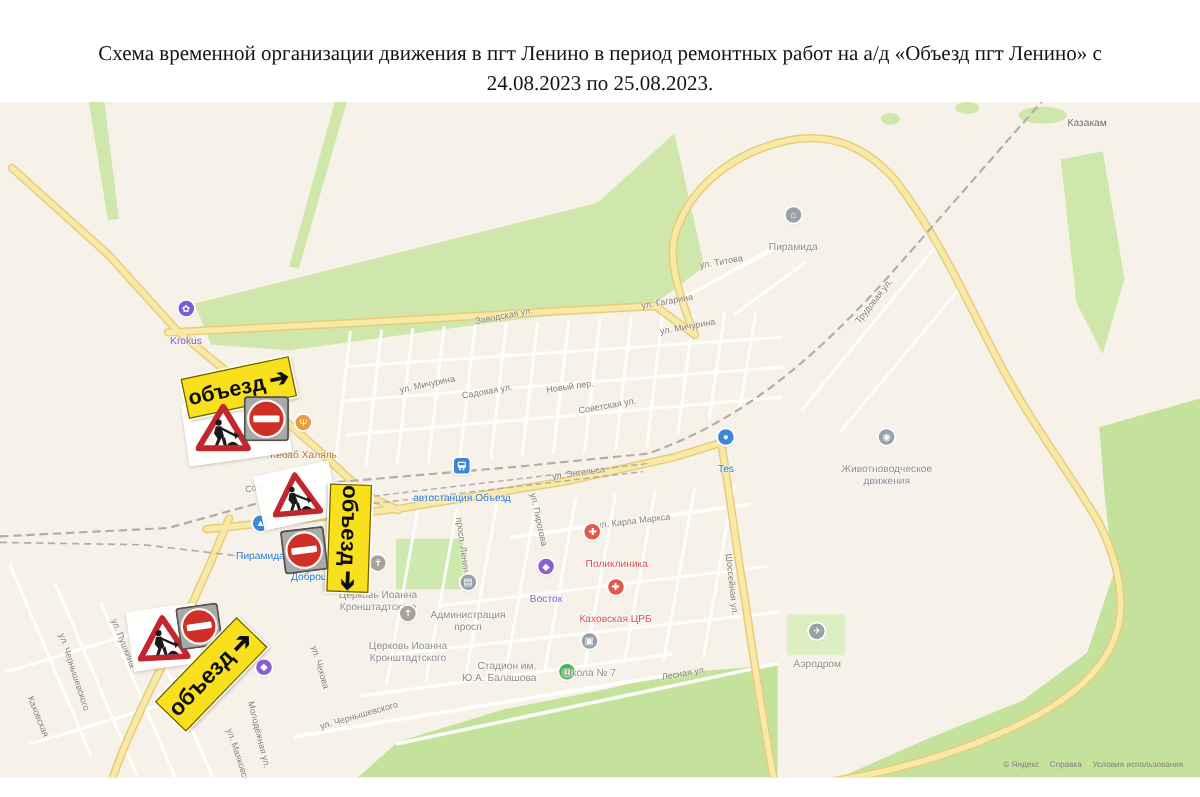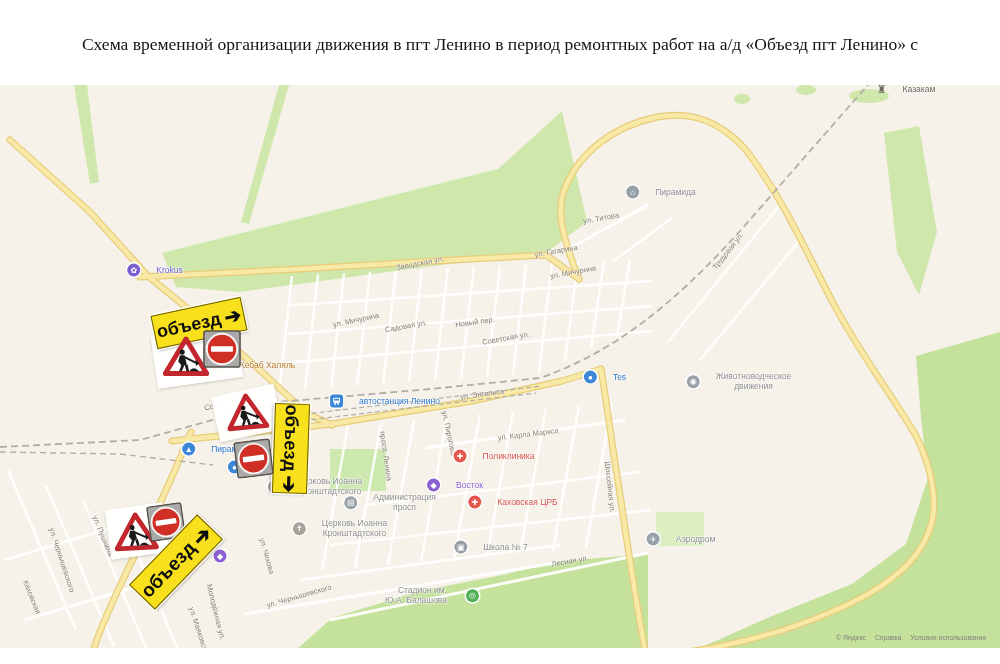--- a/index.html
+++ b/index.html
@@ -10,23 +10,23 @@
   #title{position:absolute;top:20px;left:50px;width:900px;text-align:center;
          font-family:"Liberation Serif",serif;font-size:17.5px;line-height:1.45;color:#131313;margin-top:12px;}
 
   
   #map{position:absolute;left:0;top:85px;width:1000px;height:563px;background:#f6f2ea;overflow:hidden;}
   #map svg.art{position:absolute;left:0;top:0;}
 
   .street-label{position:absolute;white-space:nowrap;font-size:7.5px;color:#857e70;
       text-shadow:0 0 2px #fff,0 0 2px #fff;transform-origin:center;}
 
-  .poi{position:absolute;display:flex;flex-direction:row;align-items:center;gap:16px;
+  .poi{position:absolute;display:flex;flex-direction:column;align-items:center;gap:16px;
        transform:translate(-50%,-50%);cursor:pointer;}
-  .poi.side-left{flex-direction:row;gap:19px;margin-top:36px;}
+  .poi.side-left{flex-direction:row;gap:19px;}
   .poi .ic{width:13px;height:13px;border-radius:50%;display:flex;align-items:center;justify-content:center;
            color:#fff;font-size:8px;line-height:1;box-shadow:0 0 0 1.5px #fff,0 1px 2px rgba(0,0,0,.25);flex:none;}
   .poi .ic.square{border-radius:3px;}
   .poi .ic.plain{box-shadow:none;background:none !important;font-size:11px;width:auto;height:auto;}
   .poi .lb{font-size:8.5px;line-height:1.15;text-align:center;white-space:pre-line;
            text-shadow:0 0 2px #fff,0 0 2px #fff,0 0 3px #fff;}
   .poi.side-left .lb{text-align:right;}
 
   .sign{position:absolute;transform-origin:center;}
   .backdrop{background:rgba(255,255,255,.95);box-shadow:0 1px 3px rgba(0,0,0,.18);}
@@ -37,20 +37,21 @@
   #attrib{position:absolute;right:14px;bottom:7px;font-size:6.8px;color:#83817d;display:flex;gap:9px;}
   #attrib span{cursor:pointer;}
 </style>
 </head>
 <body>
 
 <div id="page">
 
   <div id="title">
     <div>Схема временной организации движения в пгт Ленино в период ремонтных работ на а/д «Объезд пгт Ленино» с</div>
+    <div>24.08.2023 по 25.08.2023.</div>
   </div>
 
   <div id="map">
 
     <svg class="art" width="1000" height="563" viewBox="0 0 1000 563">
       <g transform="translate(0,-85)">
 
         <g fill="#cfe7ab" stroke="none">
           <polygon points="162,253 498,169 562,111 587,222 547,252 418,268 240,292 176,287"></polygon>
           <polygon points="74,85 87,85 99,182 90,184"></polygon>
@@ -184,21 +185,21 @@
         </div>
         <div class="poi" style="left: 385px; top: 316px;">
           <span class="ic square" style="background: rgb(61, 135, 216);">
             <svg width="9" height="9" viewBox="0 0 12 12">
               <rect x="1.5" y="1.5" width="9" height="7" rx="1.5" fill="#fff"></rect>
               <rect x="2.8" y="3" width="6.4" height="2.4" fill="#3d87d8"></rect>
               <circle cx="4" cy="10" r="1.2" fill="#fff"></circle>
               <circle cx="8" cy="10" r="1.2" fill="#fff"></circle>
             </svg>
           </span>
-          <span class="lb" style="color: rgb(42, 119, 201);">автостанция Ленино</span>
+          <span class="lb" style="color: rgb(42, 119, 201);">автостанция Объезд</span>
         </div>
         <div class="poi" style="left: 217px; top: 364px;">
           <span class="ic circle" style="background: rgb(61, 135, 216);">▲</span>
           <span class="lb" style="color: rgb(42, 119, 201);">Пирамида</span>
         </div>
         <div class="poi" style="left: 262px; top: 382px;">
           <span class="ic circle" style="background: rgb(61, 135, 216);">●</span>
           <span class="lb" style="color: rgb(42, 119, 201);">Доброцен</span>
         </div>
         <div class="poi" style="left: 315px; top: 402px;">
@@ -211,21 +212,21 @@
           <span class="lb" style="color: rgb(141, 141, 141);">Церковь Иоанна
 Кронштадтского</span>
         </div>
         <div class="poi" style="left: 390px; top: 418px;">
           <span class="ic circle" style="background: rgb(152, 160, 168);">▤</span>
           <span class="lb" style="color: rgb(141, 141, 141);">Администрация
 просп</span>
         </div>
         <div class="poi" style="left: 494px; top: 371px;">
           <span class="ic circle" style="background: rgb(228, 87, 78);">✚</span>
-          <span class="lb" style="color: rgb(214, 81, 75);">Поликлиника</span>
+          <span class="lb" style="color: rgb(214, 81, 75); padding-left: 40px;">Поликлиника</span>
         </div>
         <div class="poi" style="left: 455px; top: 400px;">
           <span class="ic circle" style="background: rgb(138, 95, 208);">◆</span>
           <span class="lb" style="color: rgb(138, 95, 208);">Восток</span>
         </div>
         <div class="poi" style="left: 513px; top: 417px;">
           <span class="ic circle" style="background: rgb(228, 87, 78);">✚</span>
           <span class="lb" style="color: rgb(214, 81, 75);">Каховская ЦРБ</span>
         </div>
         <div class="poi" style="left: 605px; top: 292px;">

